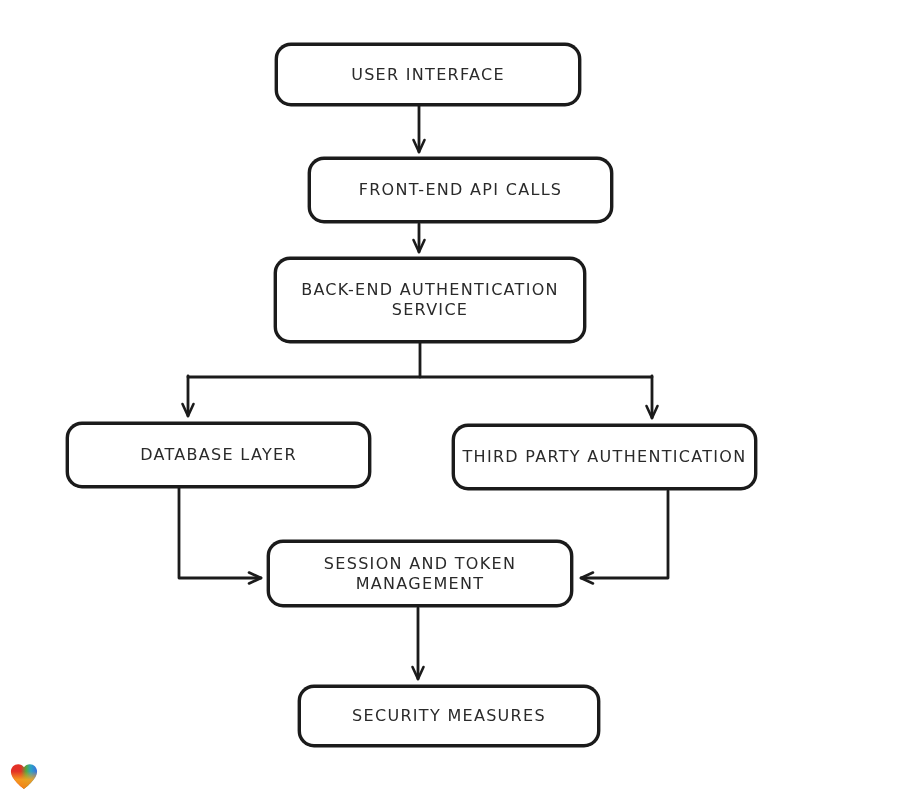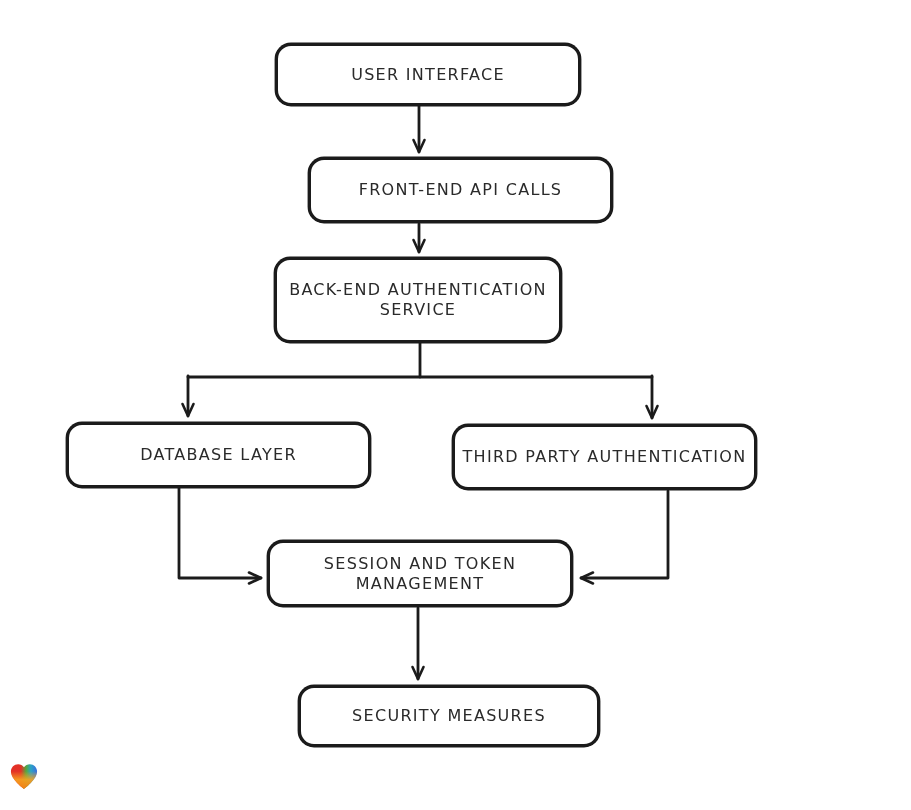--- a/index.html
+++ b/index.html
@@ -75,21 +75,21 @@
   </svg>
 
   <div class="node" style="left:275px; top:43px; width:306px; height:63px;">
     <span>USER INTERFACE</span>
   </div>
 
   <div class="node" style="left:276px; top:157px; width:305px; height:66px;margin-left:32px;">
     <span>FRONT-END API CALLS</span>
   </div>
 
-  <div class="node" style="left:274px; top:257px; width:288px; height:86px;">
+  <div class="node" style="left:274px; top:257px; width:312px; height:86px;">
     <span>BACK-END AUTHENTICATION
 SERVICE</span>
   </div>
 
   <div class="node" style="left:452px; top:424px; width:305px; height:66px;">
     <span>THIRD PARTY AUTHENTICATION</span>
   </div>
 
   <div class="node" style="left:66px; top:422px; width:305px; height:66px;">
     <span>DATABASE LAYER</span>

